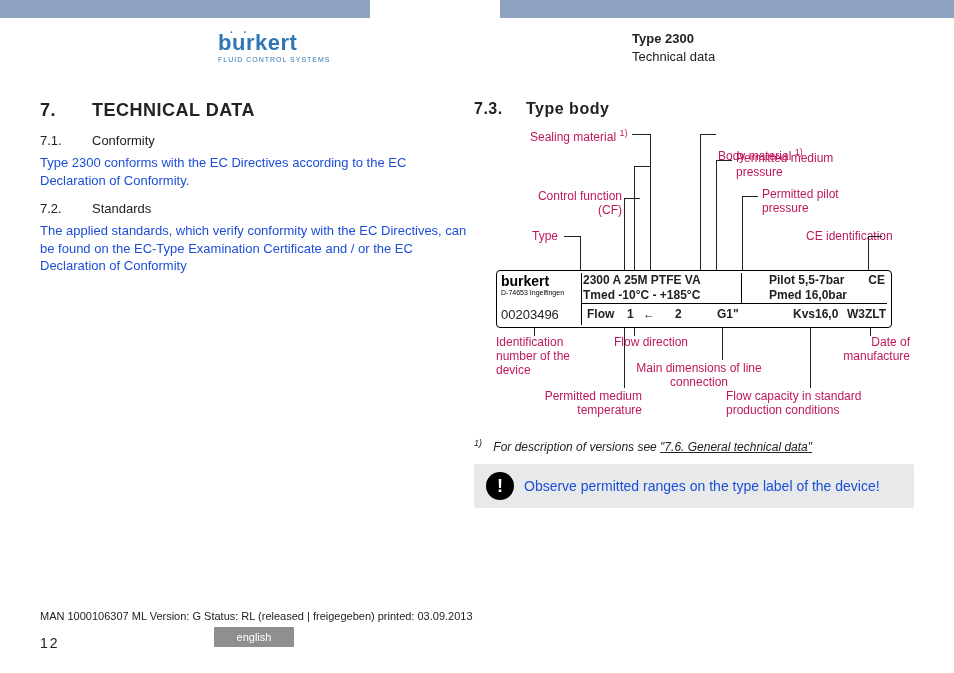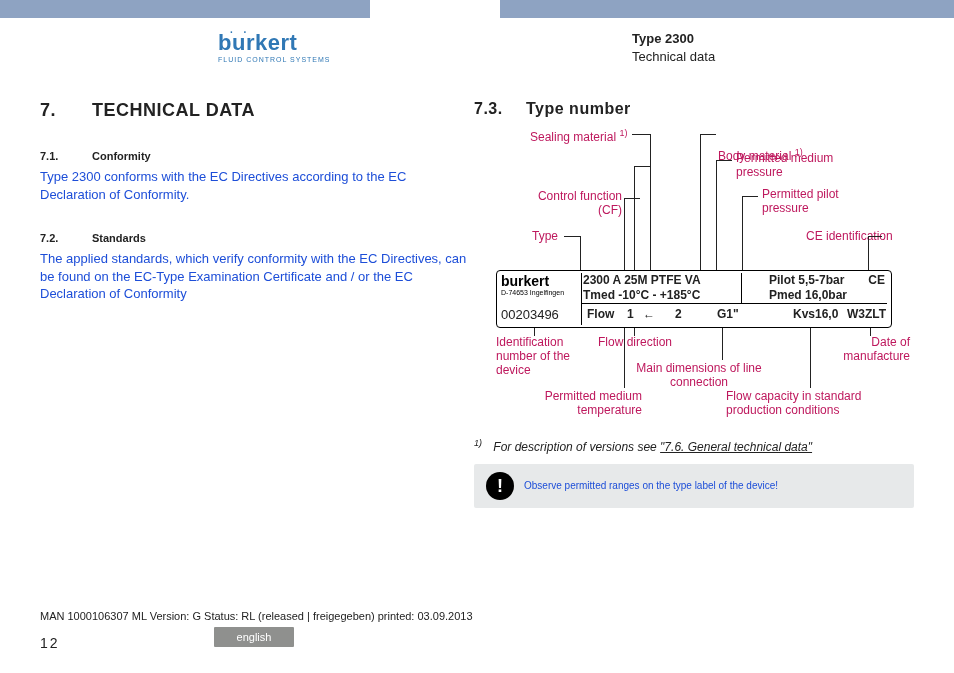--- a/index.html
+++ b/index.html
@@ -17,21 +17,21 @@
   .bar-right { position: absolute; top: 0; right: 0; left: 500px; height: 18px; background: #8ea3c2; }
   .logo { position: absolute; left: 218px; top: 30px; }
   .logo-text { color: #3078b5; font-weight: bold; font-size: 22px; letter-spacing: 0.5px; position: relative; }
   .logo-uml { position: absolute; top: -6px; left: 12px; font-size: 10px; color:#3078b5; letter-spacing: 4px; }
   .logo-sub { color:#3078b5; font-size: 7px; letter-spacing: 1px; margin-top: 0px; }
   .hdr-right { position: absolute; left: 632px; top: 30px; font-size: 13px; line-height: 1.4; }
   .hdr-right .bold { font-weight: bold; }
   .columns { position: absolute; top: 100px; left: 40px; right: 40px; bottom: 56px; display: flex; }
   .col { flex: 1; }
   .h1 { font-size: 18px; font-weight: bold; letter-spacing: 0.5px; margin-bottom: 10px; }
-  .h2 { font-size: 11px; font-weight: bold; margin-top: 29px; margin-bottom: 6px; }
+  .h2 { font-size: 13px; font-weight: normal; margin-top: 12px; margin-bottom: 6px; }
   .body-text { font-size: 13px; line-height: 1.35; color: #1d4ed8; }
   .num { display:inline-block; width: 52px; }
   .diagram-wrap { position: relative; width: 440px; height: 300px; margin-top: 2px; font-size: 12px; }
   .lbl { position: absolute; font-size: 12px; line-height: 1.15; color:#be185d; }
   .line-h { position: absolute; height: 1px; background:#222; }
   .line-v { position: absolute; width: 1px; background:#222; }
   .nameplate {
     position: absolute; left: 22px; top: 142px; width: 396px; height: 58px;
     border: 1.5px solid #000; border-radius: 4px; background:#fff;
     font-family: Arial, sans-serif;
@@ -96,21 +96,21 @@
     </div>
     <p class="body-text">Type 2300 conforms with the EC Directives according to the EC Declaration of Conformity.</p>
     <div class="h2">
       <span class="num">7.2.</span><span>Standards</span>
     </div>
     <p class="body-text">The applied standards, which verify conformity with the EC Directives, can be found on the EC-Type Examination Certificate and / or the EC Declaration of Conformity</p>
   </div>
 
   <div class="col">
     <div class="h1" style="font-size:16px">
-      <span class="num">7.3.</span><span>Type number</span>
+      <span class="num">7.3.</span><span>Type body</span>
     </div>
 
     <div class="diagram-wrap">
 
       <div class="lbl" style="left:56px; top:0;"><span>Sealing material</span> <span class="sup1">1)</span></div>
       <div class="lbl" style="left:244px; top:0;margin-top:19px;"><span>Body material</span> <span class="sup1">1)</span></div>
       <div class="lbl" style="left:262px; top:24px; width:130px;">Permitted medium pressure</div>
       <div class="lbl" style="left:288px; top:60px; width:110px;">Permitted pilot pressure</div>
       <div class="lbl" style="left:40px; top:62px; text-align:right; width:108px;">Control function (CF)</div>
       <div class="lbl" style="left:58px; top:102px;">Type</div>
@@ -154,21 +154,21 @@
         <div class="np-row3" style="left:90px;">Flow</div>
         <div class="np-row3" style="left:130px;">1</div>
         <div class="np-row3 np-arrow" style="left:146px;">←</div>
         <div class="np-row3" style="left:178px;">2</div>
         <div class="np-row3" style="left:220px;">G1"</div>
         <div class="np-row3" style="left:296px;">Kvs16,0</div>
         <div class="np-row3" style="left:350px;">W3ZLT</div>
       </div>
 
       <div class="lbl" style="left:22px; top:208px; width:100px;">Identification number of the device</div>
-      <div class="lbl" style="left:124px; top:208px;">Flow direction</div>
+      <div class="lbl" style="left:140px; top:208px;">Flow direction</div>
       <div class="lbl" style="left:160px; top:234px; text-align:center; width:130px;">Main dimensions of line connection</div>
       <div class="lbl" style="left:360px; top:208px; text-align:right; width:76px;">Date of manufacture</div>
       <div class="lbl" style="left:48px; top:262px; text-align:right; width:120px;">Permitted medium temperature</div>
       <div class="lbl" style="left:252px; top:262px; width:170px;">Flow capacity in standard production conditions</div>
 
       <div class="line-v" style="left:60px; top:200px; height:8px;"></div>
       <div class="line-v" style="left:160px; top:200px; height:8px;"></div>
       <div class="line-v" style="left:248px; top:200px; height:32px;"></div>
       <div class="line-v" style="left:396px; top:200px; height:8px;"></div>
       <div class="line-v" style="left:150px; top:200px; height:60px;"></div>
@@ -176,21 +176,21 @@
     </div>
 
     <p class="footnote">
       <span class="sup">1)</span>
       <span>For description of versions see </span>
       <span class="u">"7.6. General technical data"</span>
     </p>
 
     <div class="notice">
       <div class="notice-icon">!</div>
-      <div class="body-text" style="font-size:10px;">Observe permitted ranges on the type label of the device!</div>
+      <div class="body-text" style="font-size:14px;">Observe permitted ranges on the type label of the device!</div>
     </div>
   </div>
 </div>
 
 <div class="footer-line">MAN 1000106307 ML Version: G Status: RL (released | freigegeben) printed: 03.09.2013</div>
 <div class="page-num">12</div>
 <div class="footer-bar">
   <div class="grey">english</div>
 </div>
 

